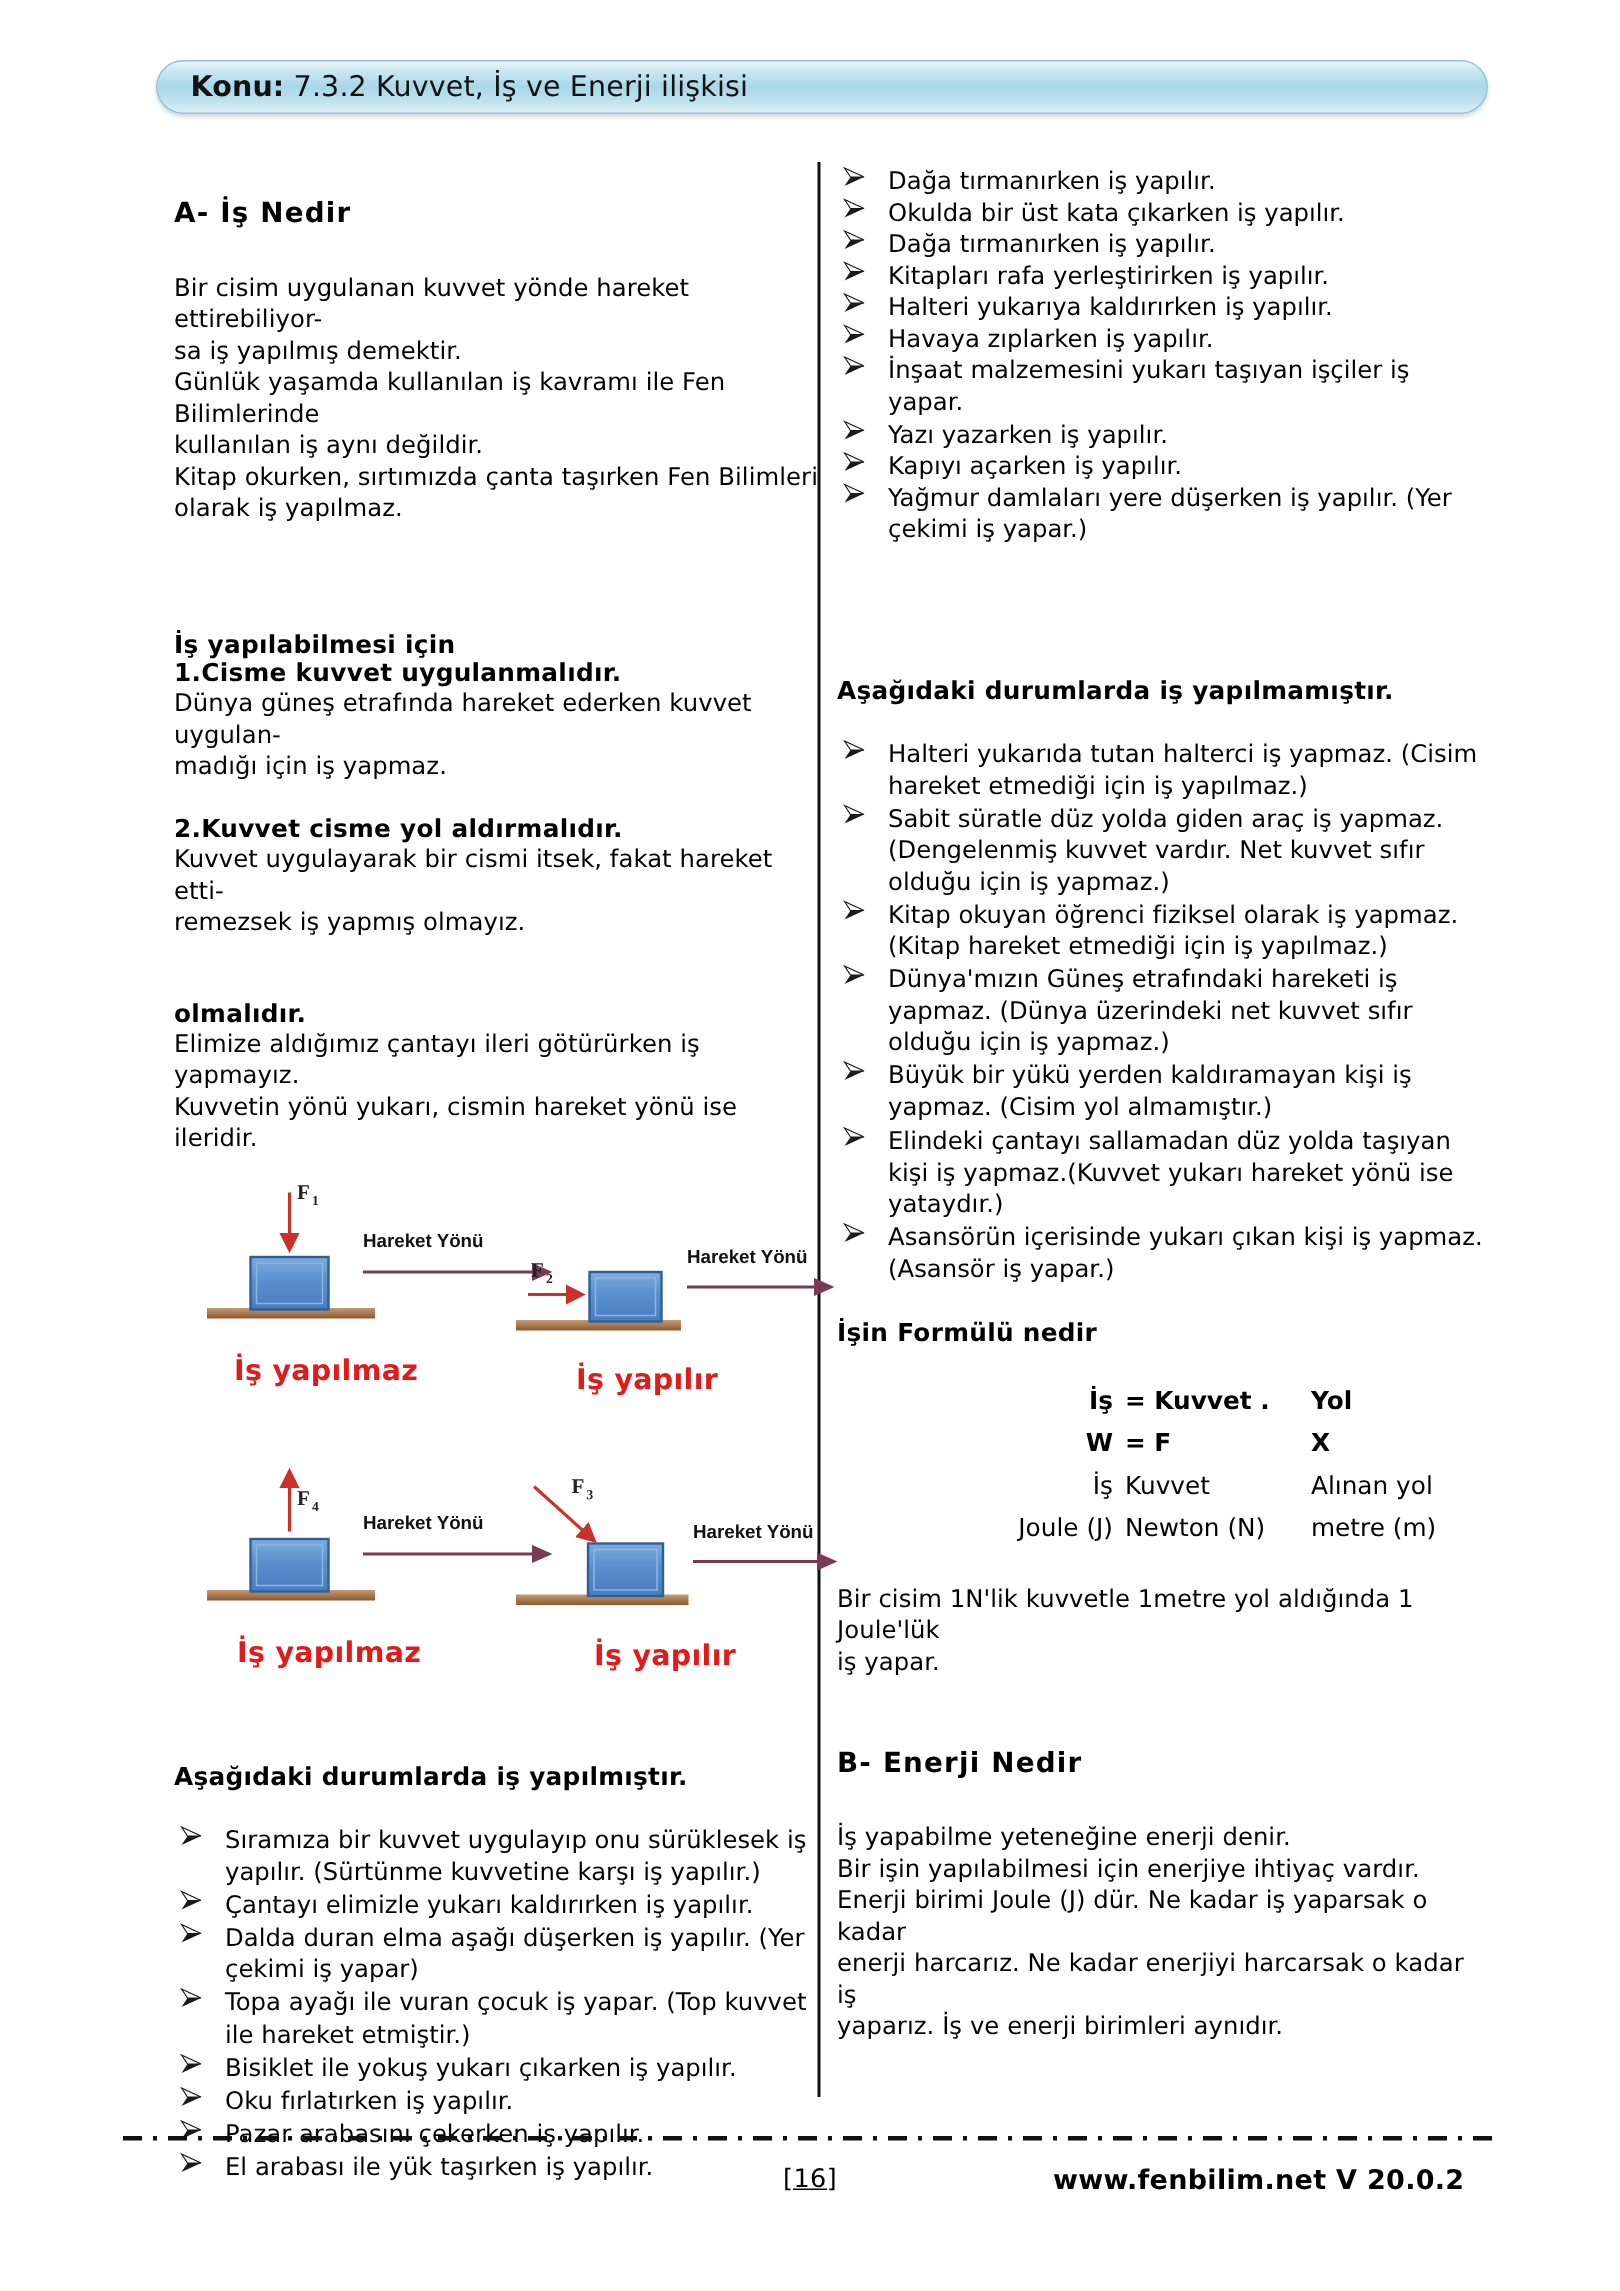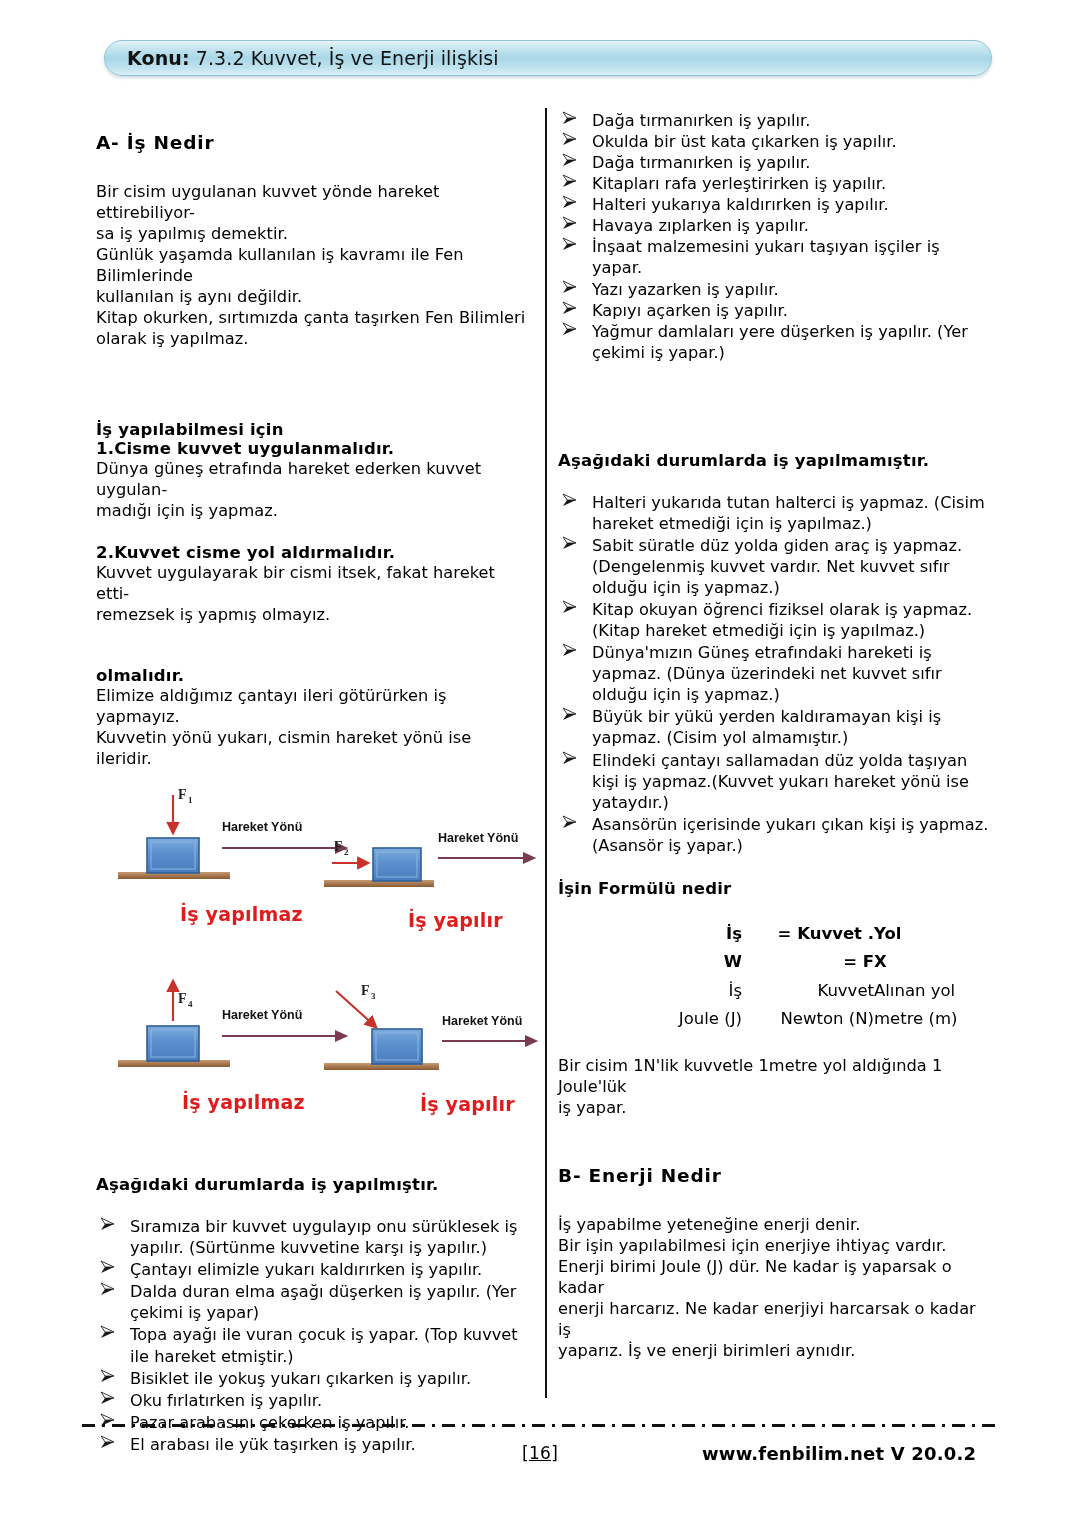--- a/index.html
+++ b/index.html
@@ -53,21 +53,21 @@
   .divider {
     position: absolute;
     left: 545px;
     top: 108px;
     width: 2px;
     height: 1290px;
     background: #111;
   }
   .col-left {
     position: absolute;
-    left: 96px;
+    left: 116px;
     top: 110px;
     width: 436px;
   }
   .col-right {
     position: absolute;
     left: 558px;
     top: 110px;
     width: 436px;
   }
 
@@ -130,33 +130,32 @@
     position: relative;
     height: 166px;
     width: 436px;
   }
   .fig-label {
     color: #e01b1b;
     font-weight: bold;
     font-size: 19px;
     position: absolute;
     letter-spacing: 0.2px;
-    margin-left: 44px;
   }
 
   
   .formula {
     margin-left: 76px;
     font-size: 16.5px;
     line-height: 1.72;
   }
   .formula table { border-collapse: collapse; }
   .formula td { padding: 0 0 0 0; vertical-align: baseline; white-space: nowrap; }
   .formula .c1 { width: 108px; text-align: right; padding-right: 8px; }
-  .formula .c2 { width: 124px; text-align: right; }
+  .formula .c2 { width: 124px; text-align: left; }
   .formula .c3 { text-align: left; margin-top: 12px; }
   .formula .bold { font-weight: bold; }
 
   
   .footer-rule {
     position: absolute;
     left: 82px;
     top: 1424px;
     width: 916px;
     height: 3px;

